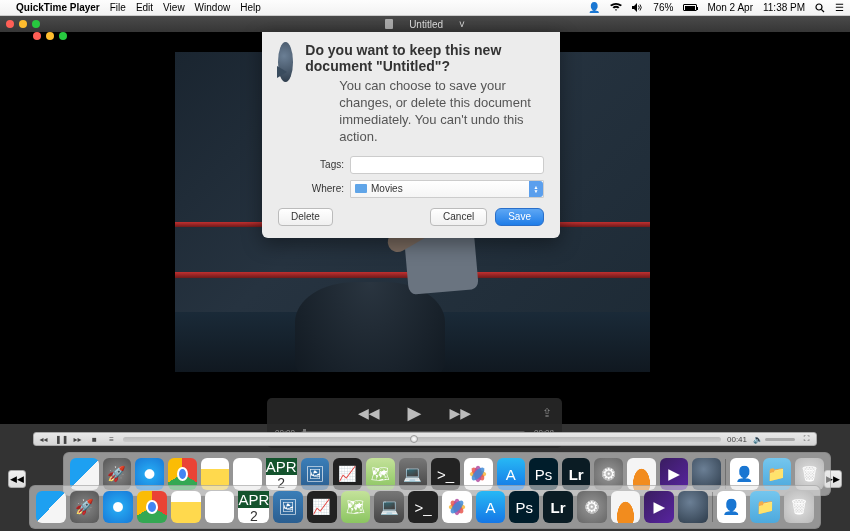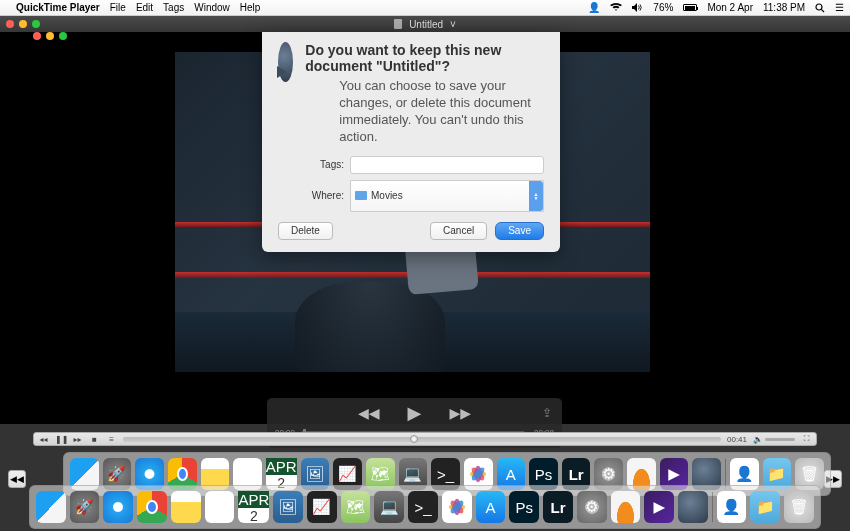--- a/index.html
+++ b/index.html
@@ -14,21 +14,21 @@
   .menubar .ritem { margin-left: 10px; display: inline-flex; align-items: center; gap: 2px; }
   .menubar .battery { display:inline-block; width:14px; height:7px; border:1px solid #000; border-radius:1px; position:relative; }
   .menubar .battery::after { content:''; position:absolute; right:-2px; top:1.5px; width:1.5px; height:3px; background:#000; }
   .menubar .battery .fill { position:absolute; left:0.5px; top:0.5px; height:5px; width:10px; background:#000; }
   
   
   .titlebar { height: 16px; background: linear-gradient(#4a4a4a,#363636); display: flex; align-items: center; justify-content: center; font-size: 10px; color: #ddd; position: relative; }
   .titlebar .traffic { position: absolute; left: 6px; display: flex; gap: 5px; }
   .titlebar .tl { width: 8px; height: 8px; border-radius: 50%; }
   .close-b{background:#ff5f56;} .min-b{background:#ffbd2e;} .max-b{background:#27c93f;}
-  .titlebar .doc { display:flex; align-items:center; gap:7px; }
+  .titlebar .doc { display:flex; align-items:center; gap:16px; }
   .titlebar .doc-icon { width:8px; height:10px; background:#aaa; border-radius:1px; }
   
   
   .videoarea { position: relative; height: 392px; background:#000; }
   .videoarea .frame { position:absolute; left:175px; top:20px; width:475px; height:320px; background: linear-gradient(135deg,#1a2530 0%,#263340 40%,#1d2a35 100%); overflow:hidden; }
   .videoarea .ring-rope { position:absolute; height:4px; width:100%; background:linear-gradient(#c03030,#701a1a); }
   .videoarea .ring-rope.r1 { top:170px; height:5px; }
   .videoarea .ring-rope.r2 { top:220px; height:6px; }
   .videoarea .figure { position:absolute; left:190px; top:120px; width:140px; height:200px; }
   .videoarea .torso { position:absolute; top:30px; left:40px; width:70px; height:90px; background:#6a7480; border-radius:30% 30% 10% 10%; transform:rotate(-5deg); }
@@ -52,21 +52,21 @@
   .dialog .app-icon::after { content:''; position:absolute; right:6px; bottom:4px; width:0; height:0; border-left:10px solid #3a4c5e; border-top:6px solid transparent; border-bottom:6px solid transparent; }
   .dialog .headline { font-weight:bold; font-size:14px; margin-bottom:4px; }
   .dialog .subline { font-size:13px; color:#555; line-height:1.3;margin-left:34px; }
   .dialog .form { }
   .dialog .row { display:flex; align-items:center; margin-bottom:6px; }
   .dialog .lbl { width:66px; text-align:right; margin-right:6px; font-size:10px; }
   .dialog input[type=text] { flex:1; height:18px; border:1px solid #a9c6e8; padding:0 4px; font-size:10px; background:#fff; }
   .dialog input.focused { box-shadow:0 0 0 2px #7fb2e8; }
   .dialog .tags { flex:1; height:18px; border:1px solid #ccc; background:#fff; border-radius:3px; }
   .dialog .expand-btn { width:16px; height:18px; border:1px solid #bbb; border-radius:3px; background:linear-gradient(#fff,#eee); margin-left:4px; display:flex; align-items:center; justify-content:center; font-size:8px; }
-  .dialog .where-sel { flex:1; height:32px; border:1px solid #ccc; background:linear-gradient(#fff,#f5f5f5); border-radius:1px; display:flex; align-items:center; padding:0 4px; position:relative; }
+  .dialog .where-sel { flex:1; height:18px; border:1px solid #ccc; background:linear-gradient(#fff,#f5f5f5); border-radius:1px; display:flex; align-items:center; padding:0 4px; position:relative; }
   .dialog .where-sel .folder-ico { width:12px; height:9px; background:#60a5e8; border-radius:1px; margin-right:4px; }
   .dialog .where-sel .arrows { position:absolute; right:0; top:0; width:14px; height:100%; background:#5b9fed; border-radius:0 3px 3px 0; display:flex; flex-direction:column; align-items:center; justify-content:center; color:#fff; font-size:5px; line-height:4px; }
   .dialog .btnrow { display:flex; margin-top:10px; gap:8px; }
   .dialog .btn { height:18px; padding:0 12px; border-radius:4px; border:1px solid #bbb; background:linear-gradient(#fff,#f0f0f0); font-size:10px; display:flex; align-items:center; cursor:default;justify-content:flex-end; }
   .dialog .btn.primary { background:linear-gradient(#5ea7f4,#1f7de8); color:#fff; border-color:#2a6fc9;border-radius:6px; }
   .dialog .btngap { flex:1; }
   
   
   .inner-toolbar { position:absolute; top:32px; left:33px; display:flex; gap:5px; z-index:1; }
   .inner-toolbar .tl { width:8px; height:8px; border-radius:50%; }
@@ -117,21 +117,21 @@
   .trash{background:radial-gradient(#e0e0e0,#b8b8b8);}
 </style>
 </head>
 <body>
 
 <div class="menubar">
   <span class="apple"></span>
   <span class="appname">QuickTime Player</span>
   <span class="mitem">File</span>
   <span class="mitem">Edit</span>
-  <span class="mitem">Tags</span>
+  <span class="mitem">View</span>
   <span class="mitem">Window</span>
   <span class="mitem">Help</span>
   <span class="spacer"></span>
   <span class="ritem">👤</span>
   <span class="ritem">
     <svg width="12" height="9" viewBox="0 0 12 9">
         <path d="M0 2 Q6 -2 12 2 L10.5 3.3 Q6 0 1.5 3.3 Z M2.5 4.2 Q6 1.5 9.5 4.2 L8 5.5 Q6 4 4 5.5 Z M5 6.5 Q6 5.8 7 6.5 L6 8 Z" fill="#000"></path>
       </svg>
   </span>
   <span class="ritem">

